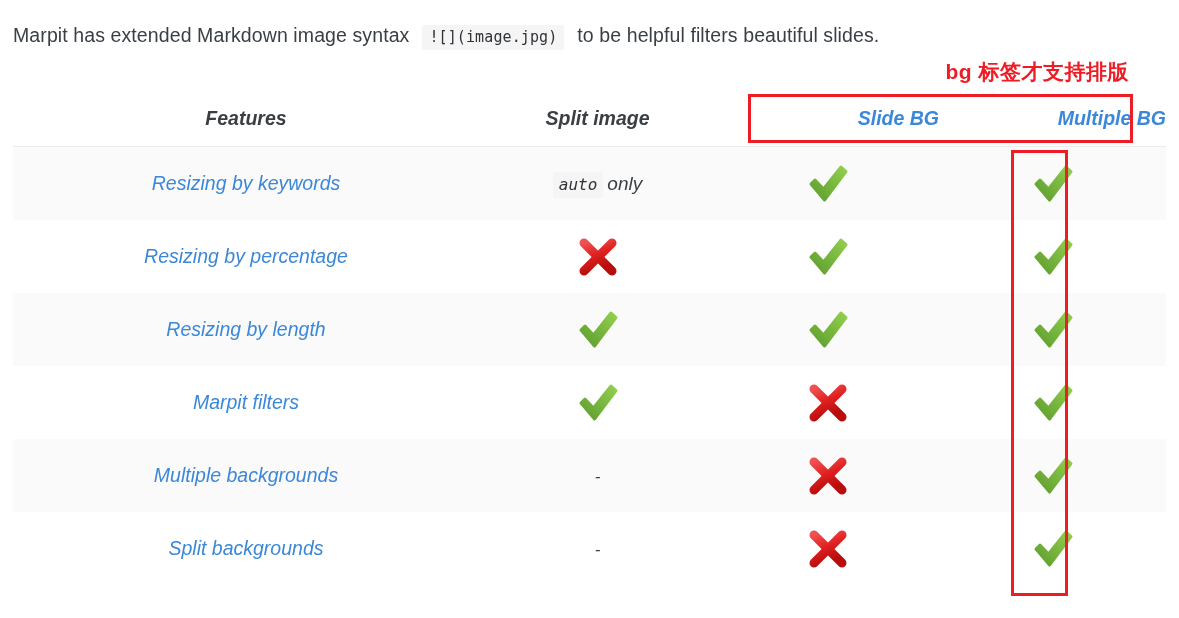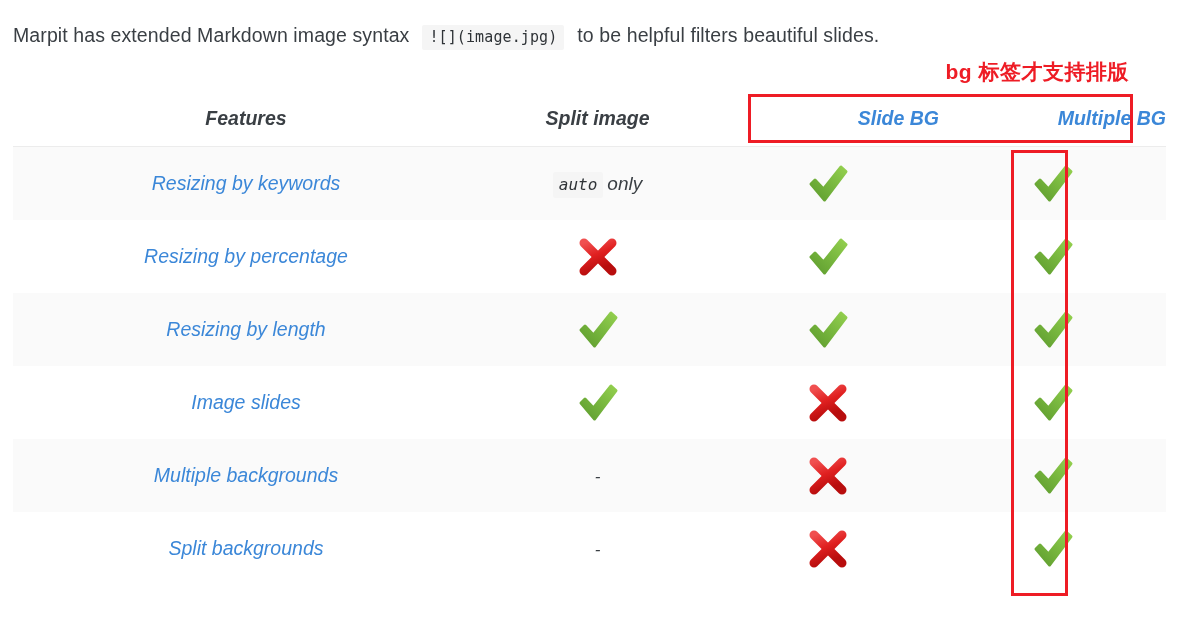--- a/index.html
+++ b/index.html
@@ -234,21 +234,21 @@
                   <linearGradient id="gC7" x1="0" y1="1" x2="1" y2="0">
                     <stop offset="0%" stop-color="#5d9b2e"></stop>
                     <stop offset="55%" stop-color="#79b83f"></stop>
                     <stop offset="100%" stop-color="#94d04f"></stop>
                   </linearGradient>
                 </defs>
                 <path d="M6 22 L10 18 L18.5 27 L36 5 L41 9.5 L19.5 38 Z" fill="url(#gC7)" stroke="url(#gC7)" stroke-width="3" stroke-linejoin="round"></path>
               </svg></span></td>
         </tr>
         <tr>
-          <td><span class="feat-link">Image slides</span></td>
+          <td><span class="feat-link">Marpit filters</span></td>
           <td><span class="mark"><svg width="46" height="44" viewBox="0 0 46 44">
                 <defs>
                   <linearGradient id="gC8" x1="0" y1="1" x2="1" y2="0">
                     <stop offset="0%" stop-color="#5d9b2e"></stop>
                     <stop offset="55%" stop-color="#79b83f"></stop>
                     <stop offset="100%" stop-color="#94d04f"></stop>
                   </linearGradient>
                 </defs>
                 <path d="M6 22 L10 18 L18.5 27 L36 5 L41 9.5 L19.5 38 Z" fill="url(#gC8)" stroke="url(#gC8)" stroke-width="3" stroke-linejoin="round"></path>
               </svg></span></td>

